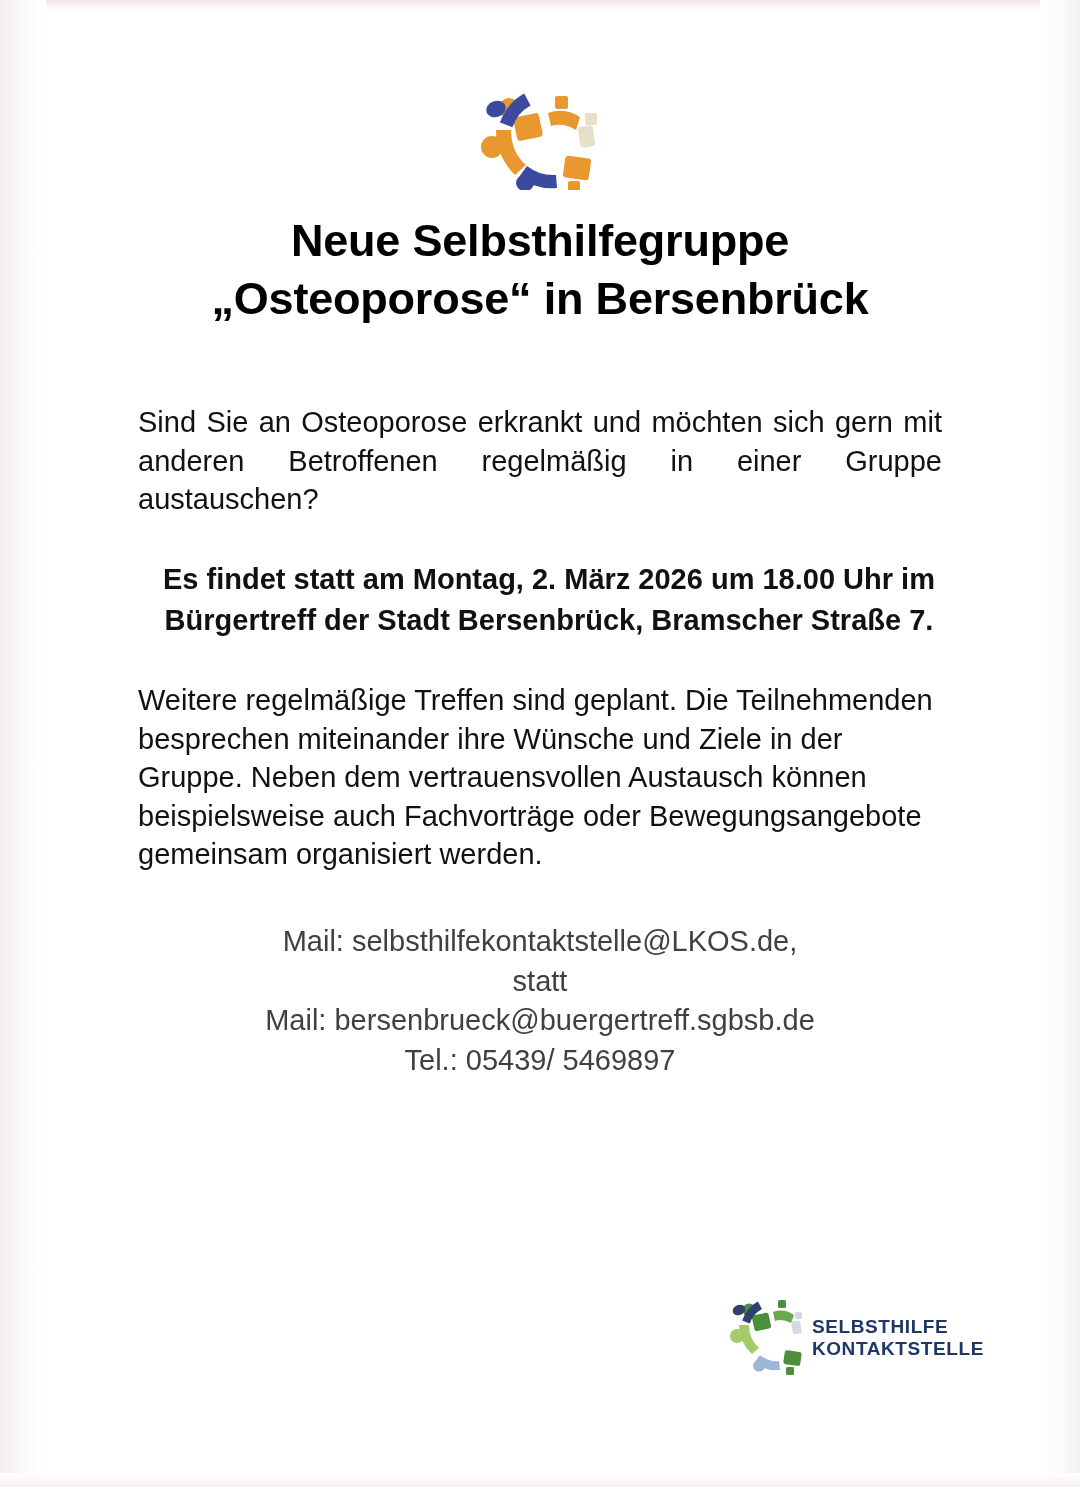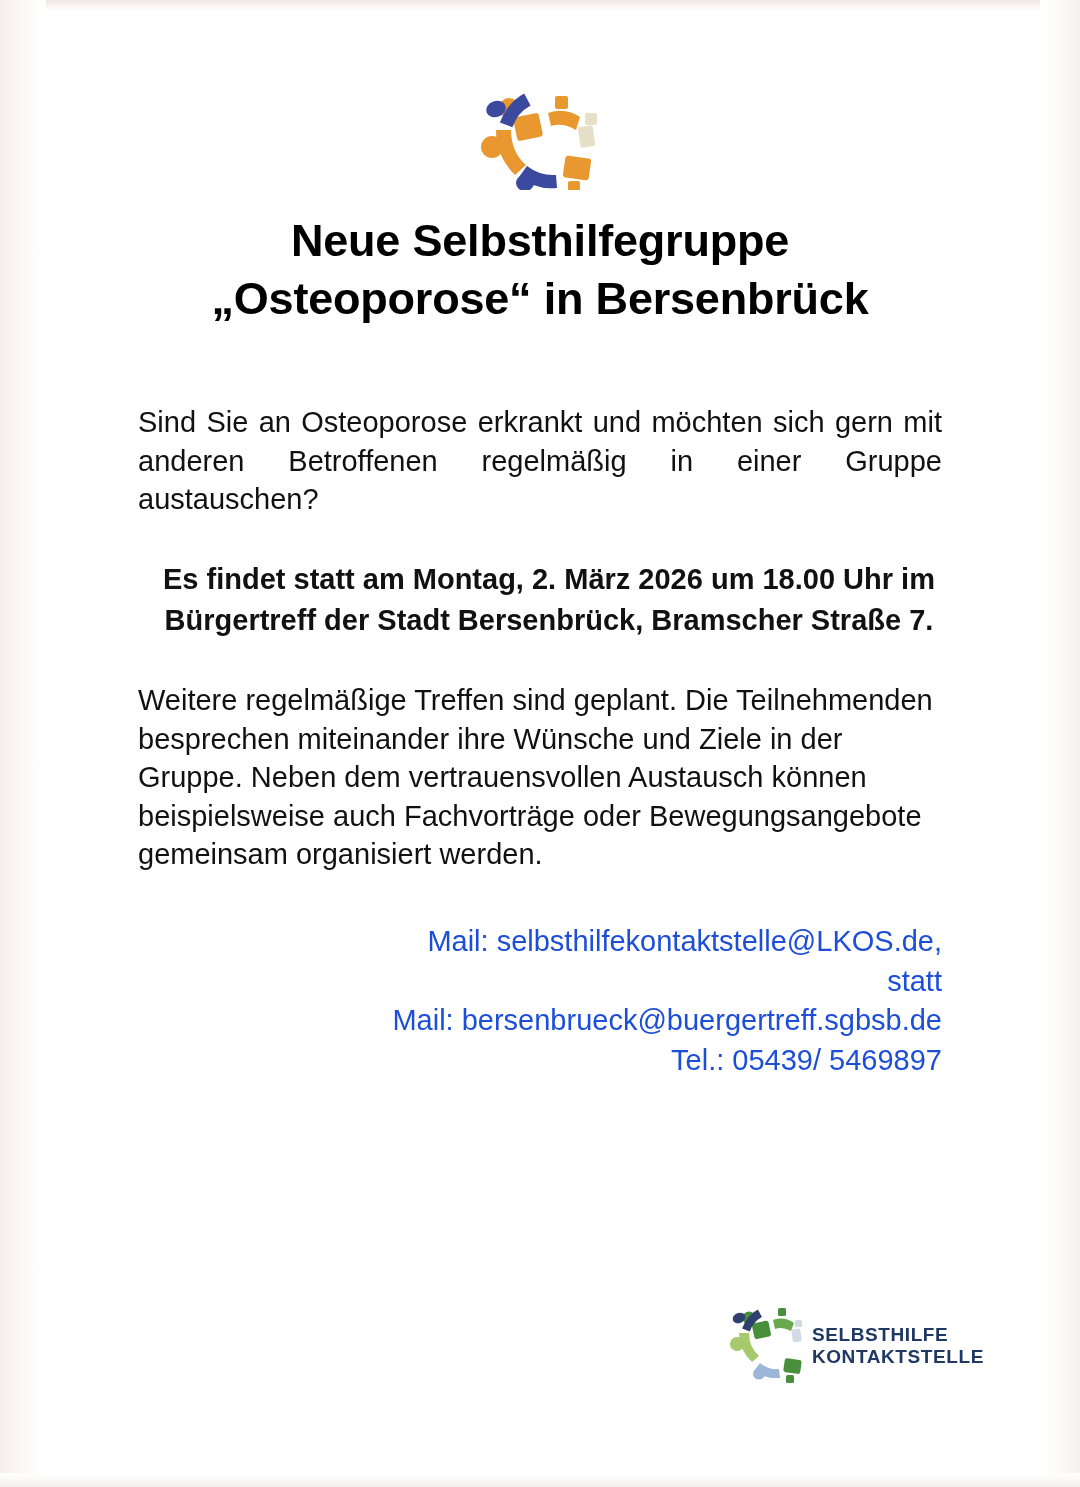--- a/index.html
+++ b/index.html
@@ -95,32 +95,32 @@
   p.bold-note {
     font-weight: bold;
     text-align: center;
     padding-left: 24px;
     padding-right: 6px;
     line-height: 1.42;
   }
 
   .contact-block {
     margin-top: 48px;
-    text-align: right;
+    text-align: center;
     font-size: 29px;
     line-height: 1.37;
-    color: #1d4ed8;
+    color: #404040;
   }
   .contact-line { display: block; }
 
   
   .footer-logo {
     position: absolute;
     right: 96px;
-    bottom: 96px;
+    bottom: 104px;
     display: flex;
     align-items: center;
     z-index: 3;
   }
   .footer-logo .mark { flex: 0 0 auto; }
   .footer-logo .wordmark {
     margin-left: 8px;
     color: #1f3864;
     font-weight: bold;
     font-size: 19px;

